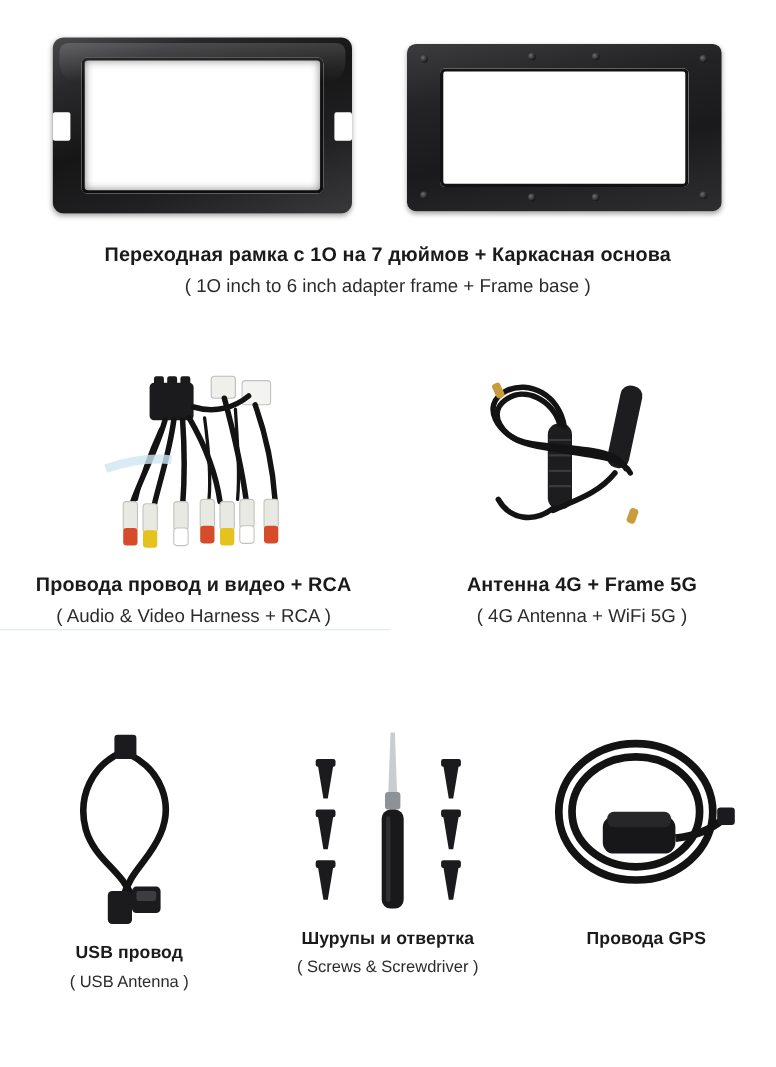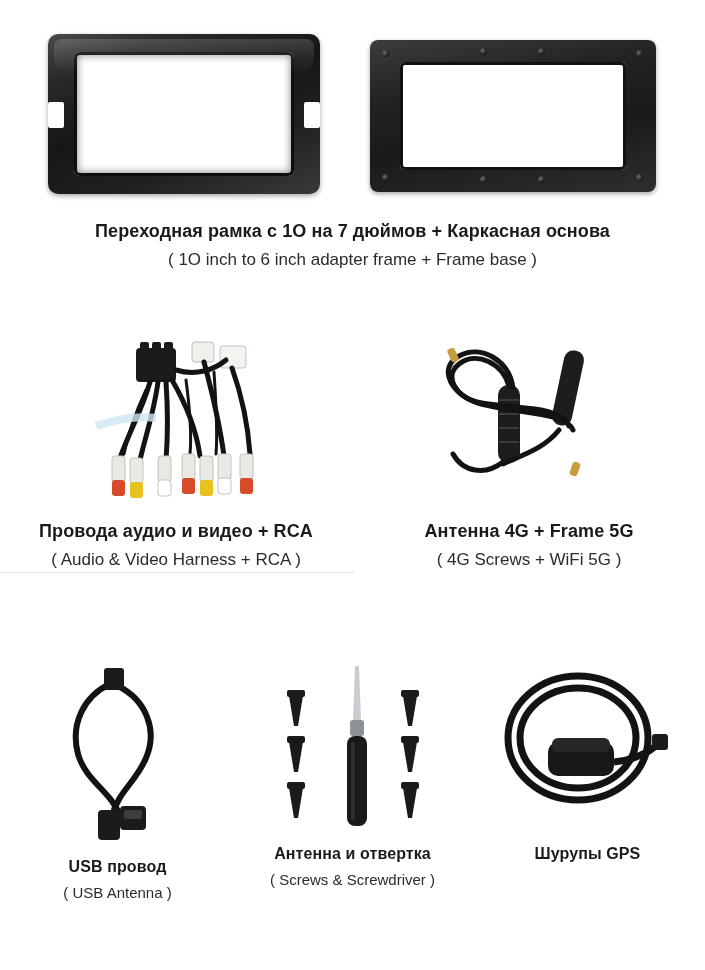--- a/index.html
+++ b/index.html
@@ -237,21 +237,21 @@
             <rect x="218" y="124" width="13" height="26" rx="3" fill="#e9e9e4" stroke="#c3c3bd"></rect>
             <rect x="218" y="148" width="13" height="16" rx="3" fill="#ffffff" stroke="#c3c3bd"></rect>
             <rect x="240" y="124" width="13" height="26" rx="3" fill="#e9e9e4" stroke="#c3c3bd"></rect>
             <rect x="240" y="148" width="13" height="16" rx="3" fill="#d64b2a"></rect>
           </g>
 
           <path d="M96,96 C120,88 140,86 156,88" stroke="#cfe6f2" stroke-width="8" fill="none" opacity="0.8"></path>
         </svg>
       </div>
       <div style="margin-top:10px;">
-        <div class="cap-ru">Провода аудио и видео + RCA</div>
+        <div class="cap-ru">Провода провод и видео + RCA</div>
         <div class="cap-en">( Audio &amp; Video Harness + RCA )</div>
       </div>
     </div>
 
     <div class="half half-r">
       <div class="art">
         <svg width="352" height="180" viewBox="0 0 352 180">
 
           <rect x="145" y="55" width="22" height="78" rx="10" fill="#1d1d1f"></rect>
           <g stroke="#3a3a3c" stroke-width="2">
@@ -268,21 +268,21 @@
             <path d="M150,132 C132,146 110,142 100,124"></path>
             <path d="M206,100 C190,120 166,126 150,134"></path>
           </g>
 
           <rect x="96" y="18" width="8" height="14" rx="3" fill="#c89b3c" transform="rotate(-25 100 25)"></rect>
           <rect x="218" y="132" width="8" height="14" rx="3" fill="#c89b3c" transform="rotate(20 222 139)"></rect>
         </svg>
       </div>
       <div style="margin-top:10px;">
         <div class="cap-ru">Антенна 4G + Frame 5G</div>
-        <div class="cap-en">( 4G Screws + WiFi 5G )</div>
+        <div class="cap-en">( 4G Antenna + WiFi 5G )</div>
       </div>
     </div>
   </div>
 
   <div class="section sec3">
 
     <div class="third t1">
       <div class="art">
         <svg width="235" height="190" viewBox="0 0 235 190">
           <g fill="none" stroke="#131314" stroke-width="6" stroke-linecap="round">
@@ -324,39 +324,39 @@
             <path d="M168,46 h14 l-5,30 h-4 z"></path>
               <rect x="166" y="40" width="18" height="7" rx="2"></rect>
             <path d="M168,92 h14 l-5,30 h-4 z"></path>
               <rect x="166" y="86" width="18" height="7" rx="2"></rect>
             <path d="M168,138 h14 l-5,30 h-4 z"></path>
               <rect x="166" y="132" width="18" height="7" rx="2"></rect>
           </g>
         </svg>
       </div>
       <div style="margin-top:4px;" class="cap-small">
-        <div class="cap-ru">Антенна и отвертка</div>
+        <div class="cap-ru">Шурупы и отвертка</div>
         <div class="cap-en">( Screws &amp; Screwdriver )</div>
       </div>
     </div>
 
     <div class="third t3">
       <div class="art">
         <svg width="235" height="190" viewBox="0 0 235 190">
           <g fill="none" stroke="#131314" stroke-width="7">
             <ellipse cx="108" cy="88" rx="70" ry="62"></ellipse>
             <ellipse cx="108" cy="88" rx="58" ry="50"></ellipse>
           </g>
 
           <rect x="78" y="92" width="66" height="34" rx="10" fill="#17171a"></rect>
           <rect x="82" y="88" width="58" height="14" rx="6" fill="#27272a"></rect>
 
           <path d="M144,112 C164,110 176,104 186,96" fill="none" stroke="#131314" stroke-width="7"></path>
           <rect x="182" y="84" width="16" height="16" rx="3" fill="#1b1b1d"></rect>
         </svg>
       </div>
       <div style="margin-top:4px;" class="cap-small">
-        <div class="cap-ru">Шурупы GPS</div>
+        <div class="cap-ru">Провода GPS</div>
       </div>
     </div>
   </div>
 
 </div>
 
 </body></html>

